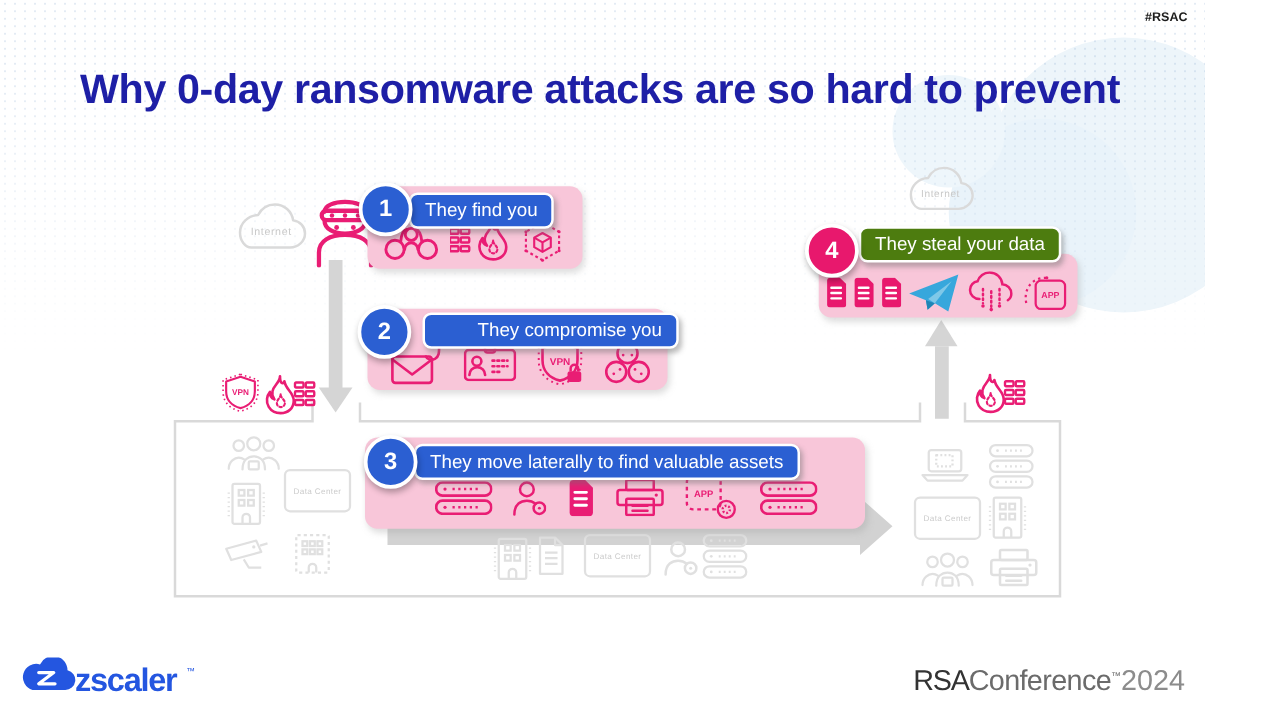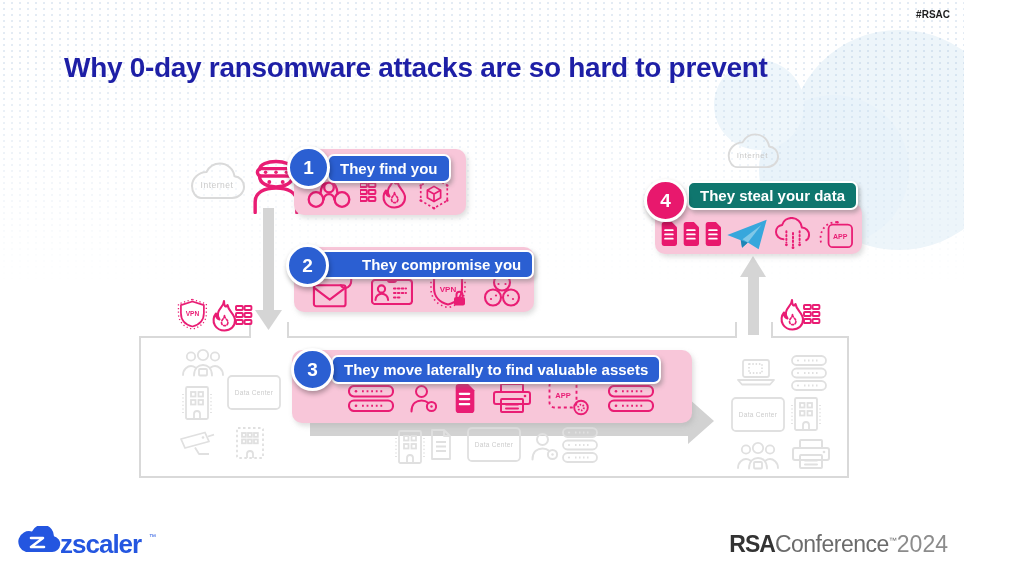--- a/index.html
+++ b/index.html
@@ -9,21 +9,21 @@
   .blob{position:absolute;border-radius:50%;z-index:0;}
   .blob-a{right:-45px;top:30px;width:220px;height:220px;background:#edf5fa;}
   .blob-b{right:55px;top:95px;width:150px;height:150px;background:#e9f3fa;}
   .blob-c{right:160px;top:60px;width:90px;height:90px;background:#eef6fb;}
   .bg-dots{position:absolute;left:0;top:0;width:1024px;height:300px;z-index:0;
     background-image:radial-gradient(rgba(130,165,205,.22) 1px,transparent 1.3px);
     background-size:8px 6px;
     -webkit-mask-image:linear-gradient(#000 20%,transparent 95%);
     mask-image:linear-gradient(#000 20%,transparent 95%);}
   .hashtag{position:absolute;top:9px;right:14px;font-size:10px;font-weight:700;color:#1c1c1c;z-index:6;}
-  .title{position:absolute;left:64px;top:52px;font-size:28px;font-weight:700;color:#1e1fa6;
+  .title{position:absolute;left:64px;top:52px;font-size:33px;font-weight:700;color:#1e1fa6;
          letter-spacing:-.3px;z-index:6;white-space:nowrap;}
   
   .base{position:absolute;left:0;top:0;z-index:1;}
   
   .panel{position:absolute;background:#f8c6d9;border-radius:10px;z-index:4;
          box-shadow:2px 3px 5px rgba(160,160,160,.35);}
   .p1{left:294px;top:149px;width:172px;height:66px;}
   .p2{left:294px;top:247px;width:240px;height:65px;}
   .p3{left:292px;top:350px;width:400px;height:73px;}
   .p4{left:655px;top:203px;width:207px;height:51px;}
@@ -36,39 +36,39 @@
   .badge{position:absolute;width:37px;height:37px;border-radius:50%;border:3px solid #fff;
          color:#fff;font-size:19px;font-weight:700;display:flex;align-items:center;justify-content:center;
          box-shadow:1px 3px 5px rgba(0,0,0,.3);z-index:6;}
   .badge.blue{background:#2b5fd2;}
   .badge.mag{background:#e8186d;}
   .b1{left:287px;top:146px;}
   .b2{left:286px;top:244px;}
   .b3{left:291px;top:348px;}
   .b4{left:644px;top:179px;}
   .slabel{position:absolute;border:2px solid #fff;border-radius:7px;color:#fff;font-size:15px;
-          font-weight:700;padding:2px 11px;line-height:21px;white-space:nowrap;
+          font-weight:400;padding:2px 11px;line-height:21px;white-space:nowrap;
           box-shadow:2px 3px 4px rgba(110,110,110,.45);z-index:5;}
   .slabel.blue{background:#2b5fd2;}
-  .slabel.mag{background:#0f766e;}
+  .slabel.mag{background:#4d7c0f;}
   .l1{left:327px;top:154px;}
-  .l2{left:318px;top:250px;padding-left:42px;}
+  .l2{left:338px;top:250px;padding-left:42px;}
   .l3{left:331px;top:355px;}
   .l4{left:687px;top:181px;}
   
   .attacker{position:absolute;left:246px;top:150px;z-index:3;}
   
   .t-int{font:8.5px "Liberation Sans",sans-serif;fill:#c9c9c9;text-anchor:middle;letter-spacing:.5px;}
   .t-dc{font:6.5px "Liberation Sans",sans-serif;fill:#cbcbcb;text-anchor:middle;letter-spacing:.3px;}
   .t-vpn{font:bold 8px "Liberation Sans",sans-serif;fill:#e91d74;text-anchor:middle;stroke:none;}
   .t-app{font:bold 7.5px "Liberation Sans",sans-serif;fill:#e91d74;text-anchor:middle;stroke:none;}
   
   .zlogo{position:absolute;left:16px;top:526px;z-index:6;}
   .rsalogo{position:absolute;right:16px;top:531px;z-index:6;font-size:23px;white-space:nowrap;}
-  .rsa-b{font-weight:700;color:#333;letter-spacing:-1px;}
+  .rsa-b{font-weight:400;color:#333;letter-spacing:-1px;}
   .rsa-c{font-weight:300;color:#6b6b6b;letter-spacing:-.5px;margin-top:16px;}
   .rsa-t{font-size:8px;vertical-align:super;color:#6b6b6b;}
   .rsa-y{font-weight:400;color:#8c8c8c;}
   .ic{display:block;}
 </style>
 </head>
 <body>
 
 <svg width="0" height="0" style="position:absolute">
   <defs>

